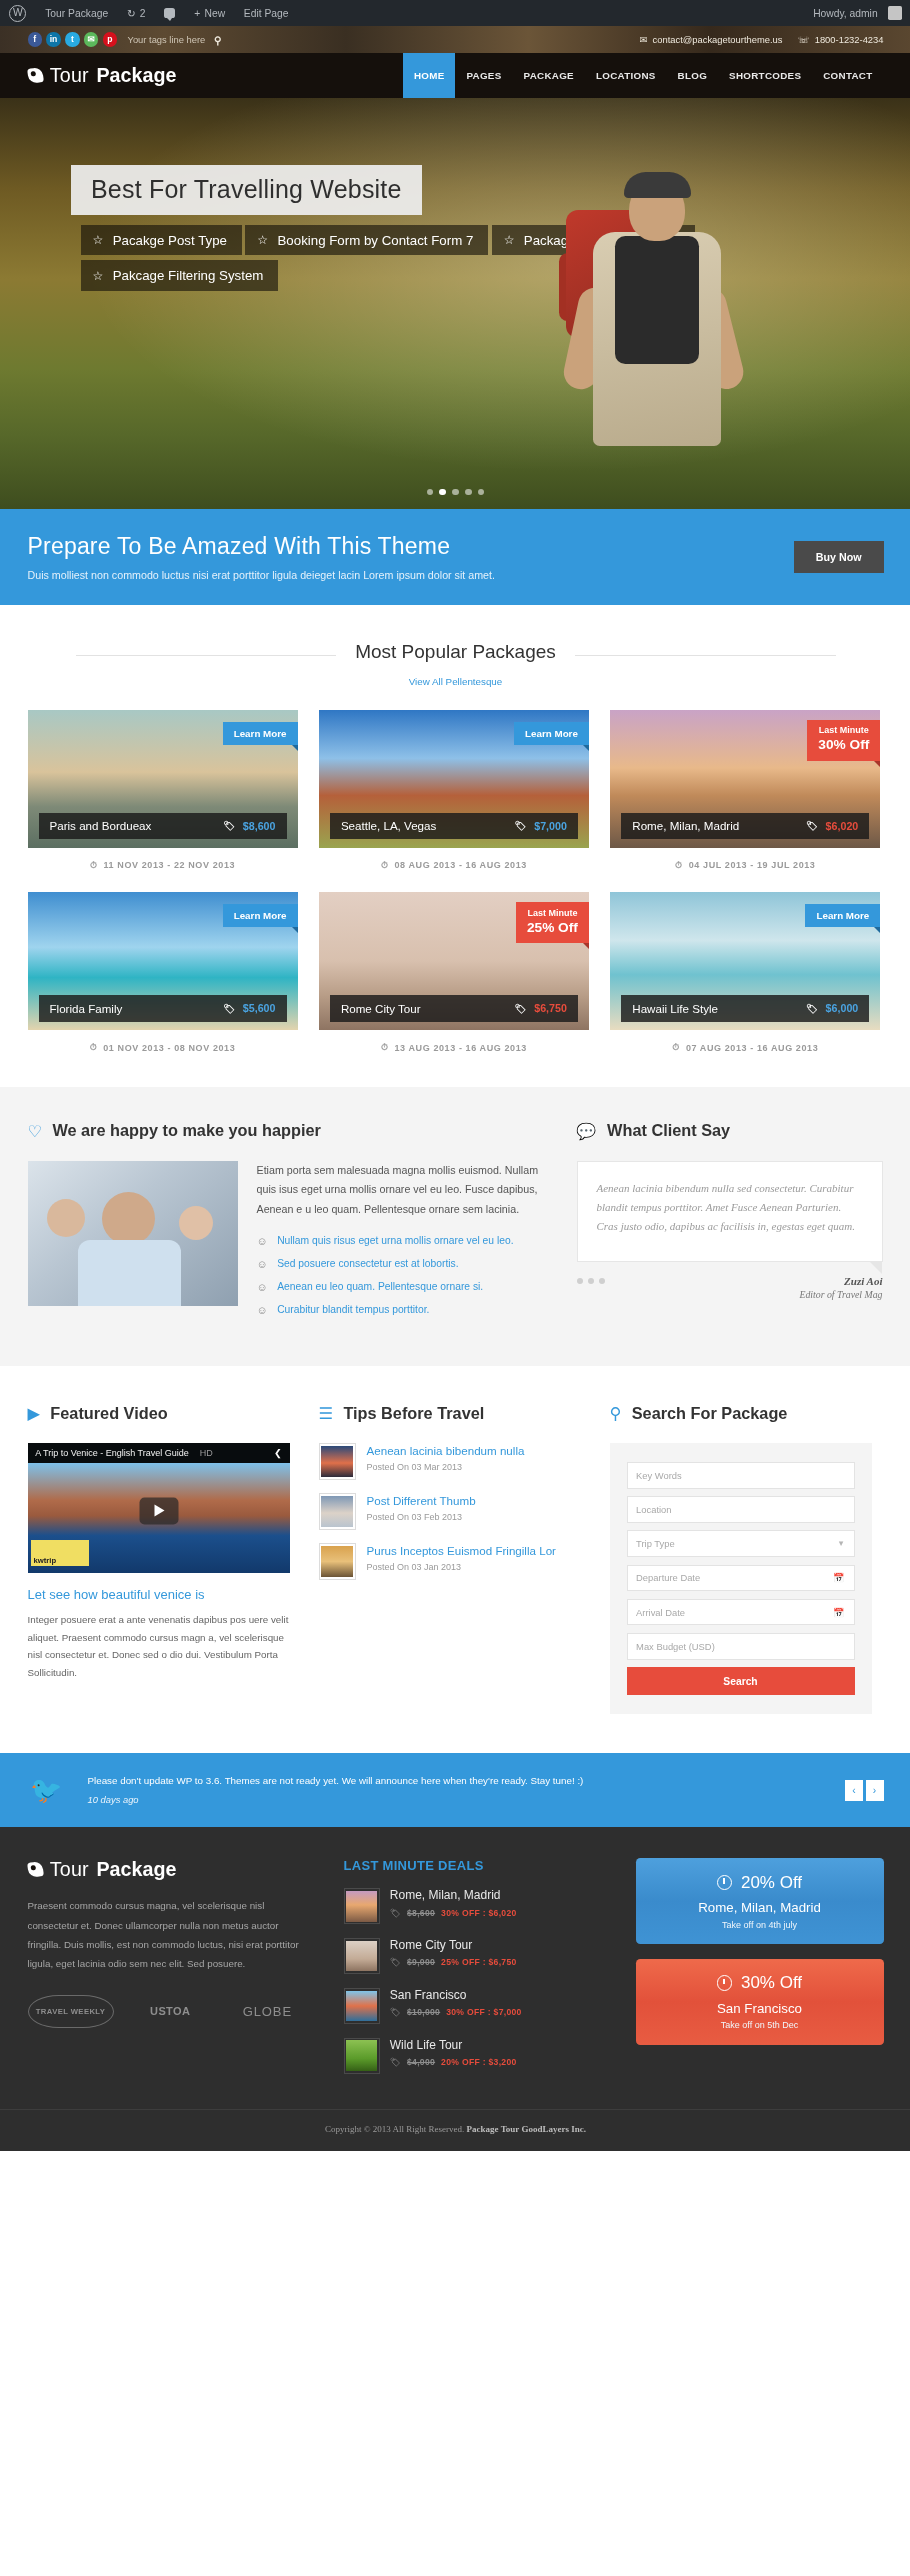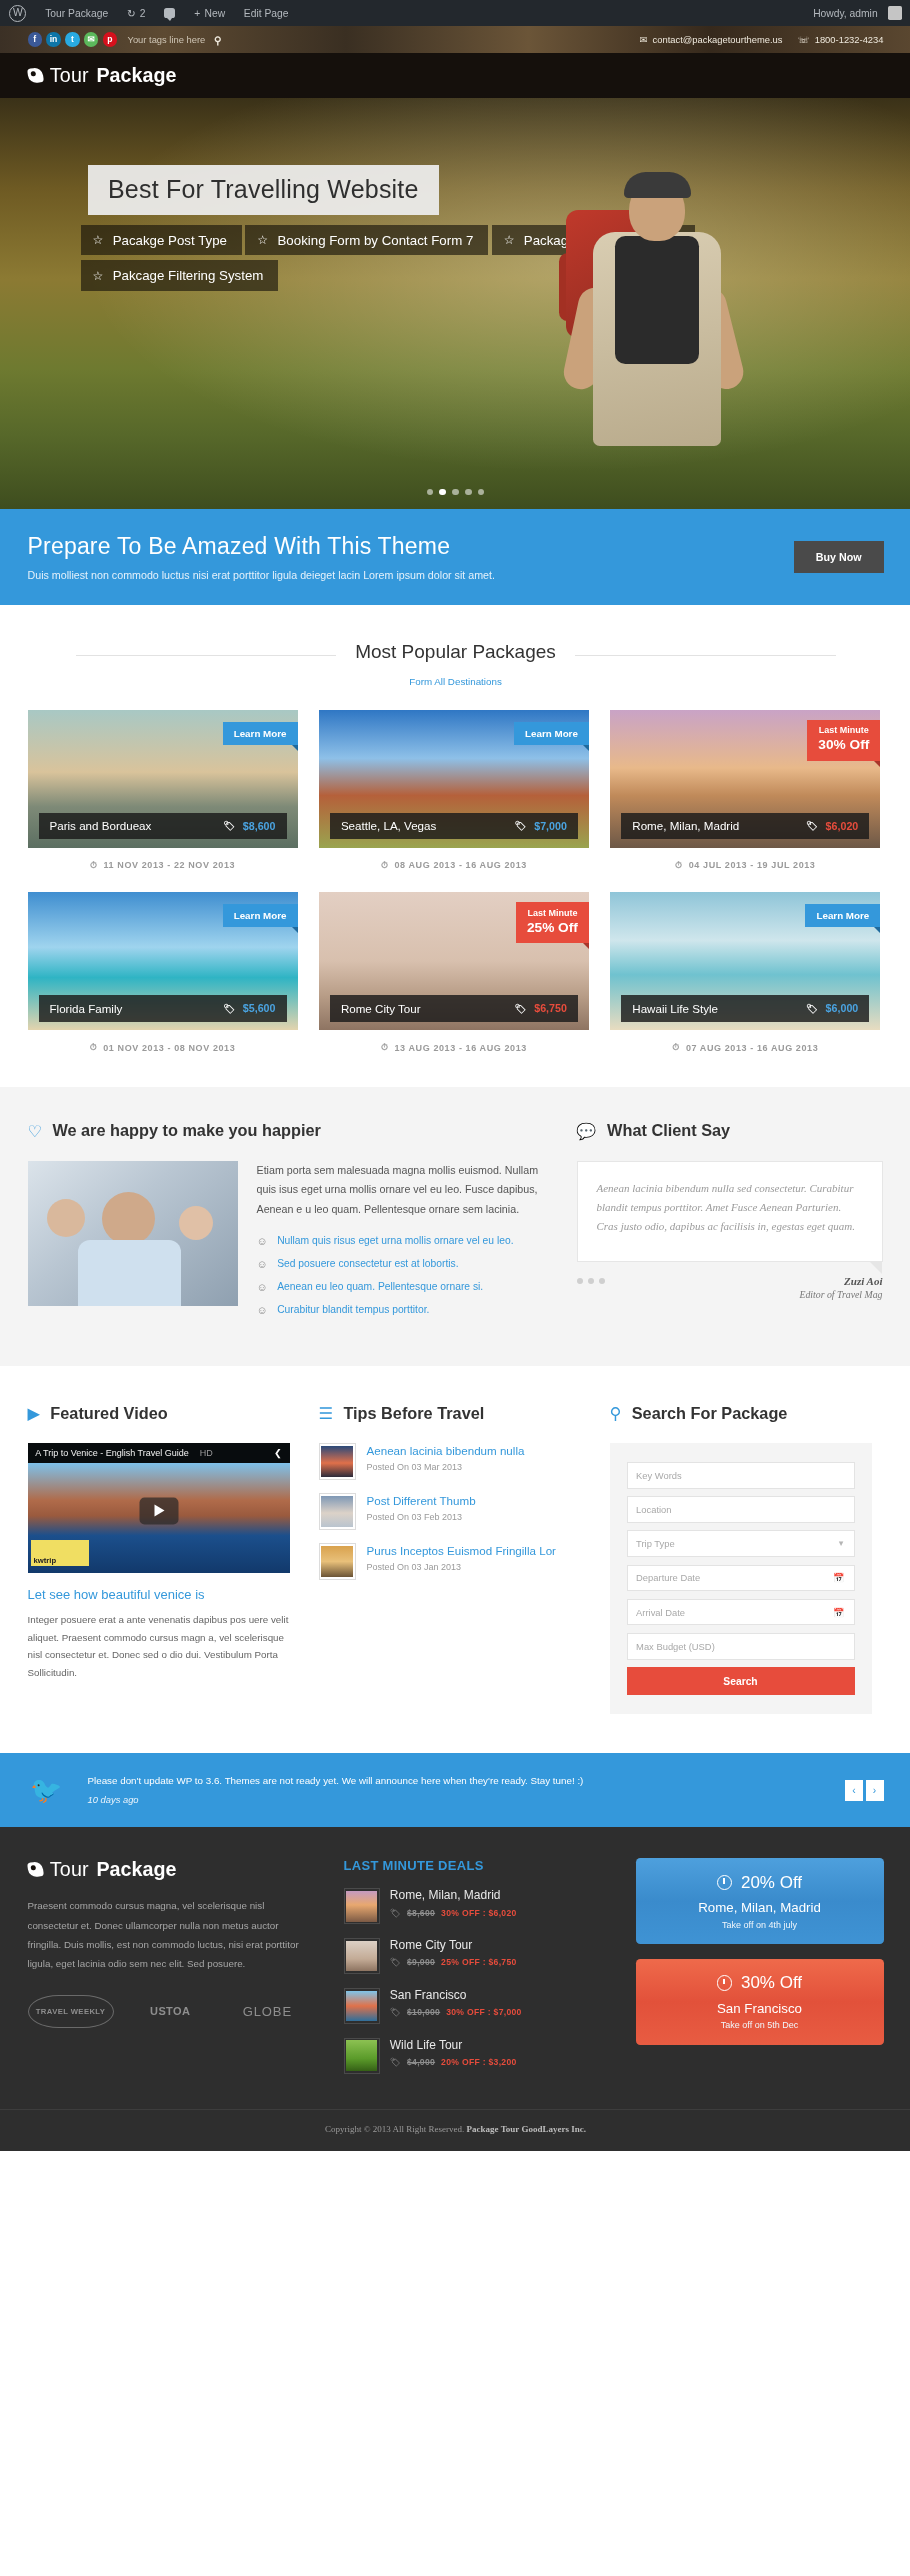--- a/index.html
+++ b/index.html
@@ -82,21 +82,21 @@
   .hero {
     height: 411px; position: relative; overflow: hidden;
     background:
       radial-gradient(ellipse at 62% 40%, rgba(255,245,205,.35), rgba(0,0,0,0) 60%),
       linear-gradient(180deg, #3a3118 0%, #6e5a23 22%, #8c7a33 44%, #6e7a30 66%, #57682a 82%, #3e4d1e 100%),
       repeating-linear-gradient(90deg, rgba(0,0,0,.28) 0 6px, rgba(255,255,255,.05) 6px 13px, rgba(0,0,0,.18) 13px 22px);
     background-blend-mode: normal, normal, overlay;
   }
   .hero .content { width: 856px; margin: 0 auto; position: relative; height: 100%; }
   .hero-title {
-    position: absolute; left: 60px; top: 67px;
+    position: absolute; left: 43px; top: 67px;
     background: rgba(238,238,238,.93); color: #2f2f2f;
     font-size: 25px; font-weight: 300; padding: 10.3px 20.5px; letter-spacing: 0.2px;
   }
   .hero-list { position: absolute; left: 53px; top: 127px; }
   .hero-list li {
     list-style: none; background: rgba(20,16,10,.62); color: #fff;
     font-size: 13.3px; padding: 7.7px 14.5px 7.7px 12px; margin-bottom: 5.1px;
     display: inline-flex; align-items: center; gap: 9.4px; font-weight: 300;
   }
   .hero-list li .star { font-size: 12px; }
@@ -426,20 +426,29 @@
   </div>
 </div>
 
 <div class="header">
   <div class="inner">
     <div class="brand">
       <span class="mark"></span>
       <span class="t1">Tour</span>
         <span class="t2">Package</span>
     </div>
+    <nav class="nav">
+      <a href="#" class="active">HOME</a>
+      <a href="#">PAGES</a>
+      <a href="#">PACKAGE</a>
+      <a href="#">LOCATIONS</a>
+      <a href="#">BLOG</a>
+      <a href="#">SHORTCODES</a>
+      <a href="#">CONTACT</a>
+    </nav>
   </div>
 </div>
 
 <div class="hero">
   <div class="content">
     <div class="hero-title">Best For Travelling Website</div>
     <ul class="hero-list">
       <li>
           <span class="star">☆</span>
           <span>Pacakge Post Type</span>
@@ -484,21 +493,21 @@
       <p>Duis molliest non commodo luctus nisi erat porttitor ligula deieget lacin Lorem ipsum dolor sit amet.</p>
     </div>
     <button class="buy">Buy Now</button>
   </div>
 </div>
 
 <div class="sec">
   <div class="sec-head">
     <div class="bar"></div>
     <h2>Most Popular Packages</h2>
-    <div class="sub"><a href="#">Form All Destinations</a></div>
+    <div class="sub"><a href="#">View All Pellentesque</a></div>
   </div>
 
   <div class="cards">
 
     <div class="card">
       <div class="thumb ph-paris">
         <div class="badge-learn">Learn More</div>
         <div class="bar">
           <span class="name">Paris and Bordueax</span>
           <span class="price">

